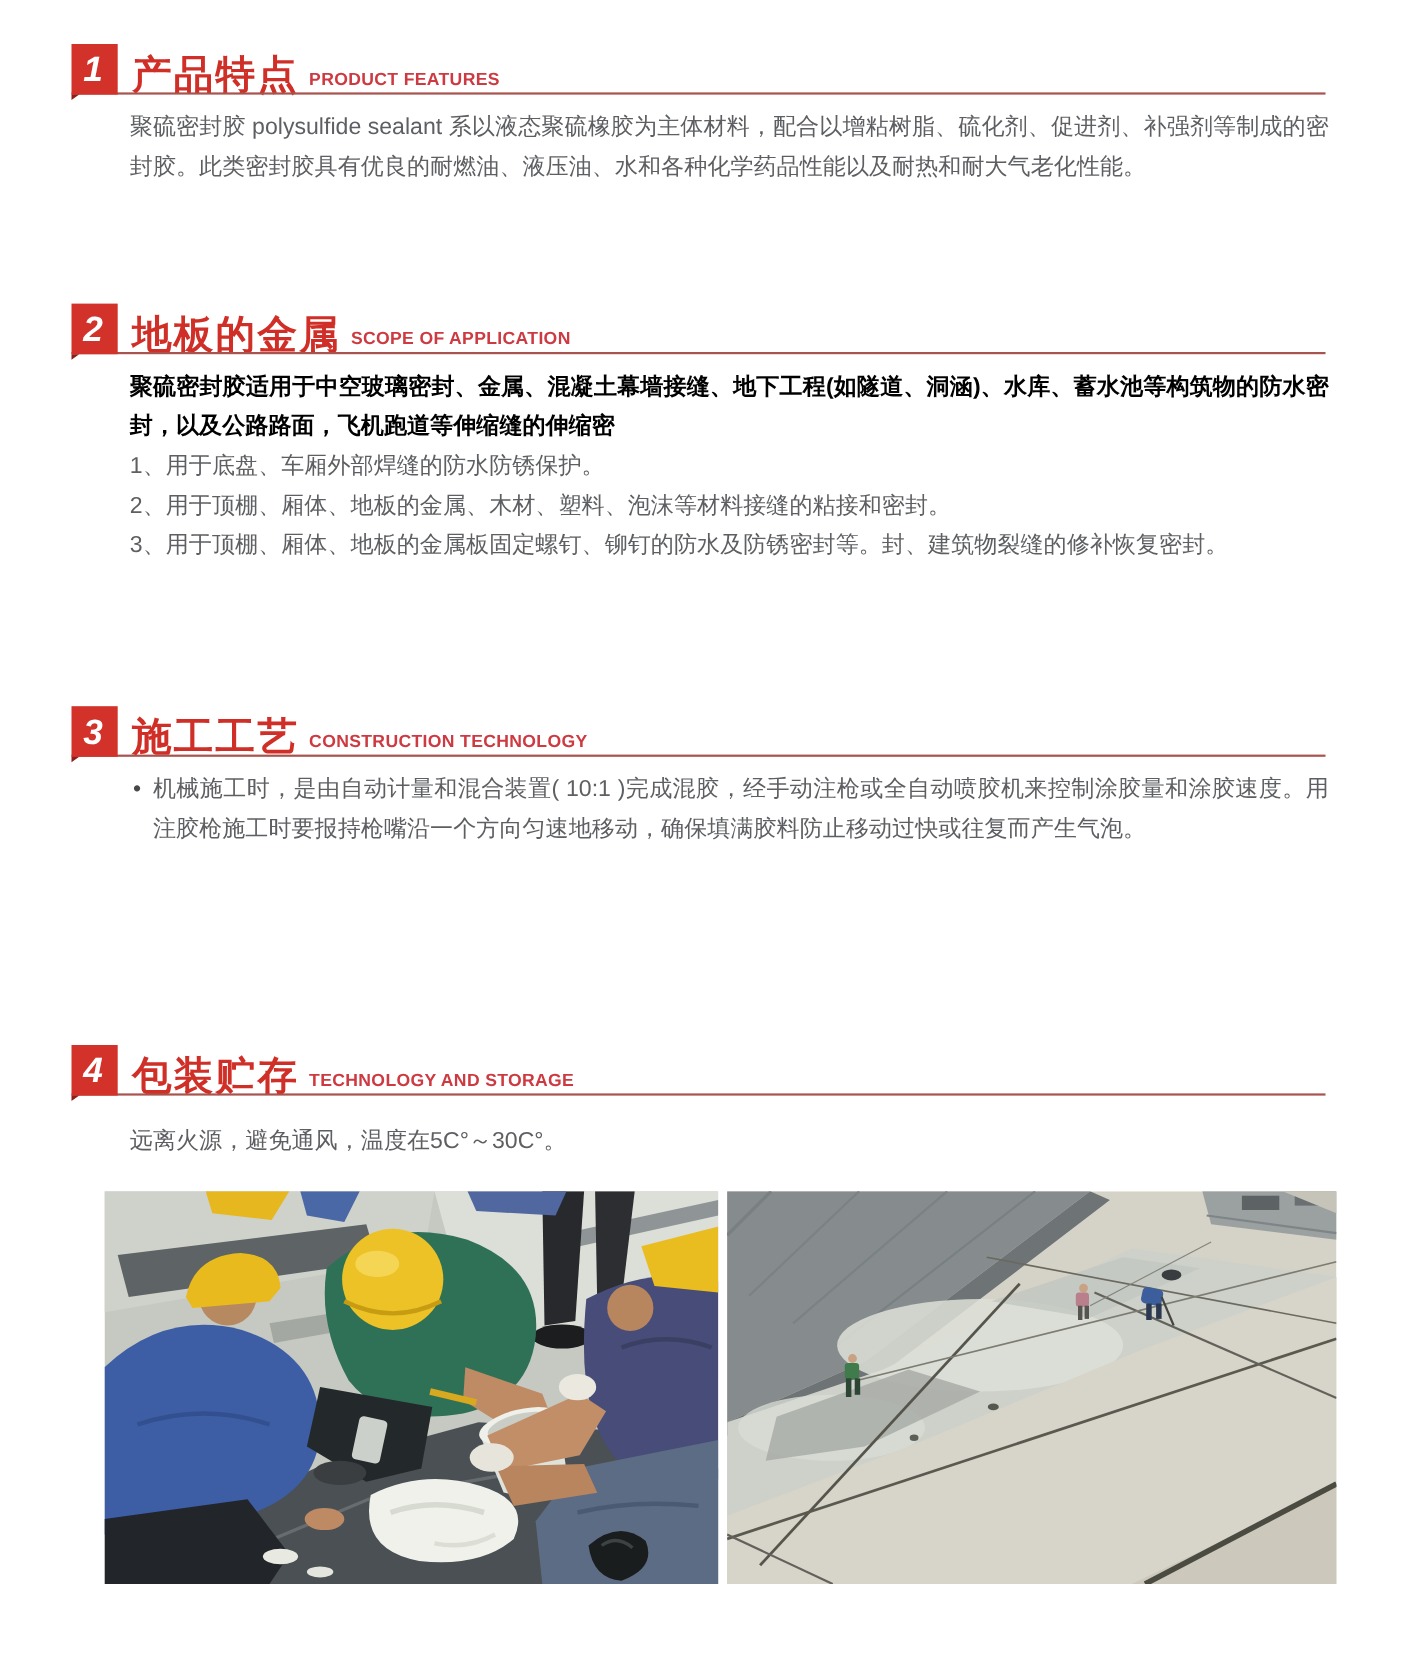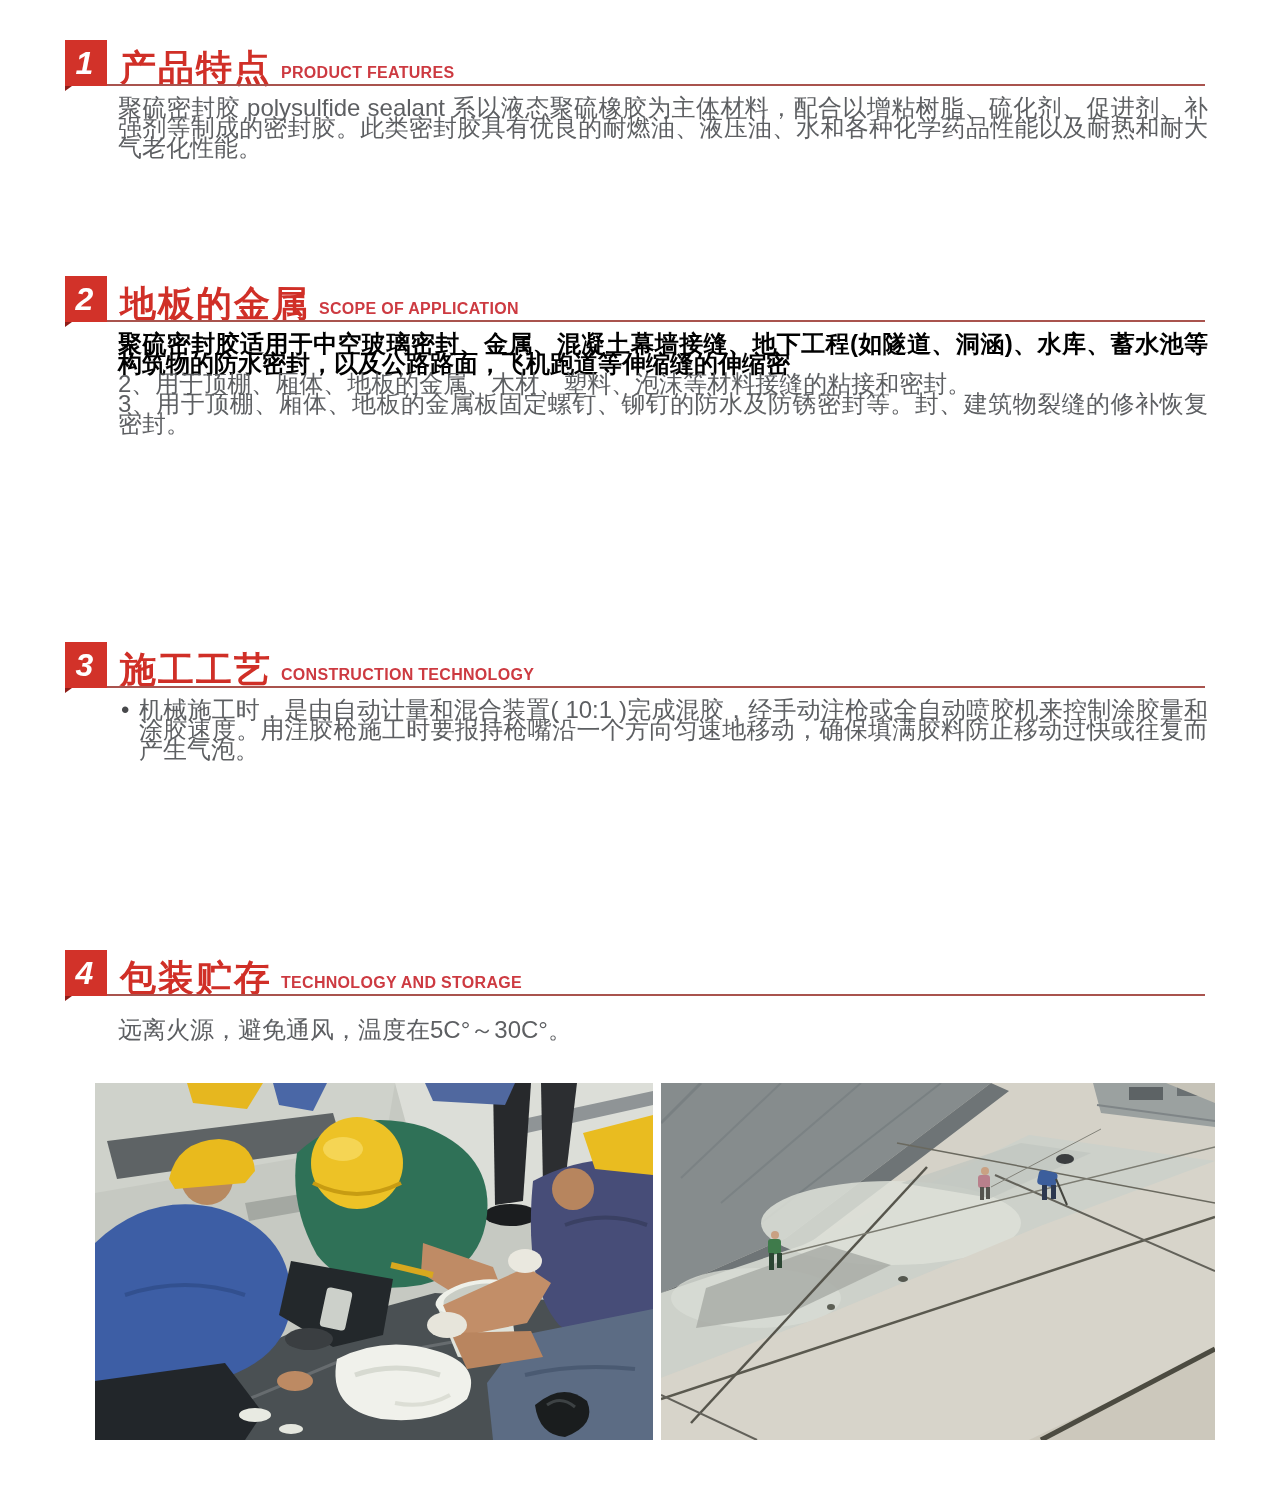--- a/index.html
+++ b/index.html
@@ -21,21 +21,21 @@
     font-size:32px;font-style:italic;font-weight:700;
     display:flex;align-items:center;justify-content:center;padding-right:3px;box-sizing:border-box;
   }
   .num-box::after{
     content:"";position:absolute;left:0;bottom:-5px;width:0;height:0;
     border-top:5px solid #8f1d18;border-right:7px solid transparent;
   }
   .title-zh{margin:0 0 -4px 13px;font-size:36px;line-height:44px;font-weight:700;color:#d02f27;letter-spacing:2px;white-space:nowrap;}
   .title-en{margin-left:9px;padding-bottom:4px;font-size:16px;font-weight:700;color:#cd3a41;letter-spacing:.3px;white-space:nowrap;}
 
-  .sec-body{margin:12px 0 0 53px;width:1090px;font-size:24px;line-height:20px;color:#5d5f62;text-align:justify;}
+  .sec-body{margin:12px 0 0 53px;width:1090px;font-size:21px;line-height:36px;color:#5d5f62;text-align:justify;}
   #sec4 .sec-body{margin-top:24px;}
   .sec-body p{margin:0;}
   .lead{font-weight:700;color:#000000;margin:0 0 6px 0;}
   .items p{margin:0;}
   .bullets{list-style:none;margin:0;padding:0;}
   .bullets li{position:relative;padding-left:21px;margin-bottom:6px;}
   .bullets li::before{content:"\2022";position:absolute;left:3px;top:0;color:#47484b;}
 
   .photos{position:absolute;left:95px;top:1083px;display:flex;gap:8px;}
   .photo{display:block;}
@@ -62,20 +62,21 @@
     <div class="num-box">
       <span>2</span>
     </div>
     <h2 class="title-zh">地板的金属</h2>
     <span class="title-en">SCOPE OF APPLICATION</span>
     <div class="rule"></div>
   </div>
   <div class="sec-body">
     <p class="lead">聚硫密封胶适用于中空玻璃密封、金属、混凝土幕墙接缝、地下工程(如隧道、洞涵)、水库、蓄水池等构筑物的防水密封，以及公路路面，飞机跑道等伸缩缝的伸缩密</p>
     <div class="items">
+      <p>1、用于底盘、车厢外部焊缝的防水防锈保护。</p>
       <p>2、用于顶棚、厢体、地板的金属、木材、塑料、泡沫等材料接缝的粘接和密封。</p>
       <p>3、用于顶棚、厢体、地板的金属板固定螺钉、铆钉的防水及防锈密封等。封、建筑物裂缝的修补恢复密封。</p>
     </div>
   </div>
 </section>
 
 <section class="section" id="sec3">
   <div class="sec-header">
     <div class="num-box">
       <span>3</span>

